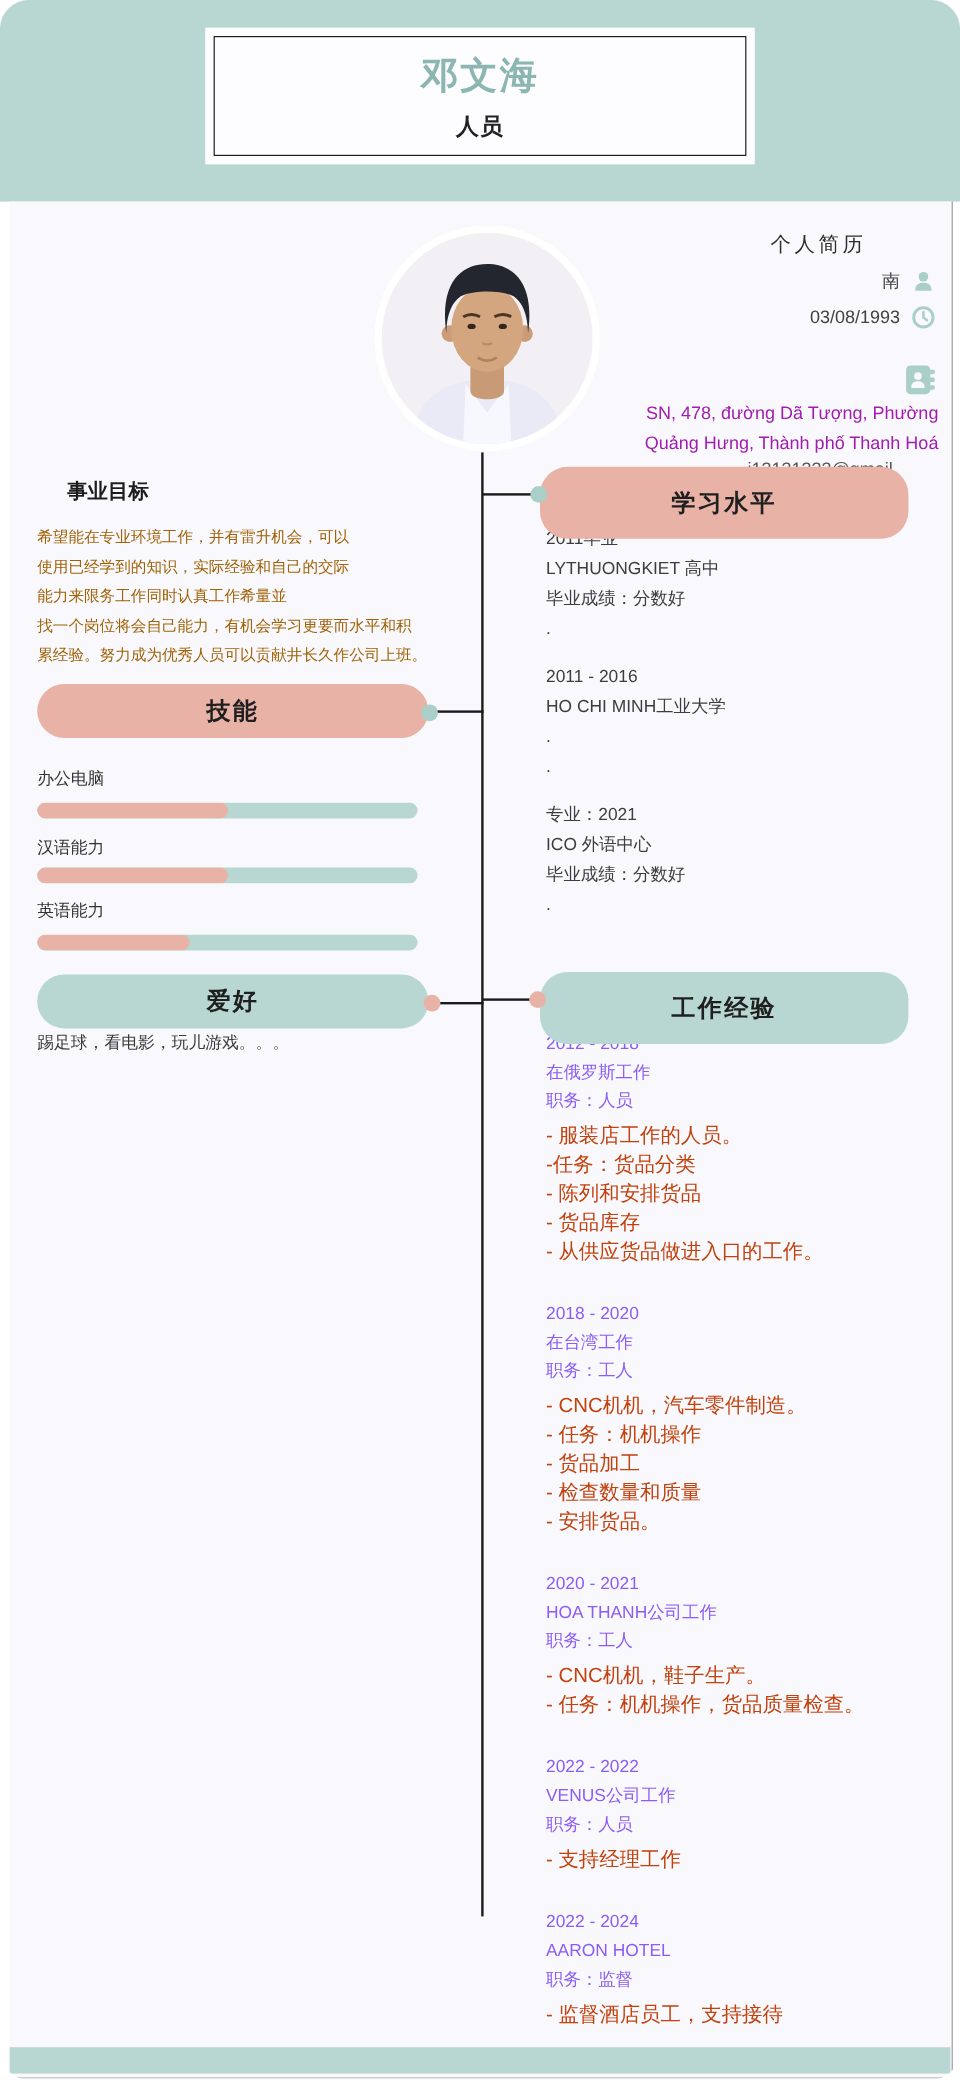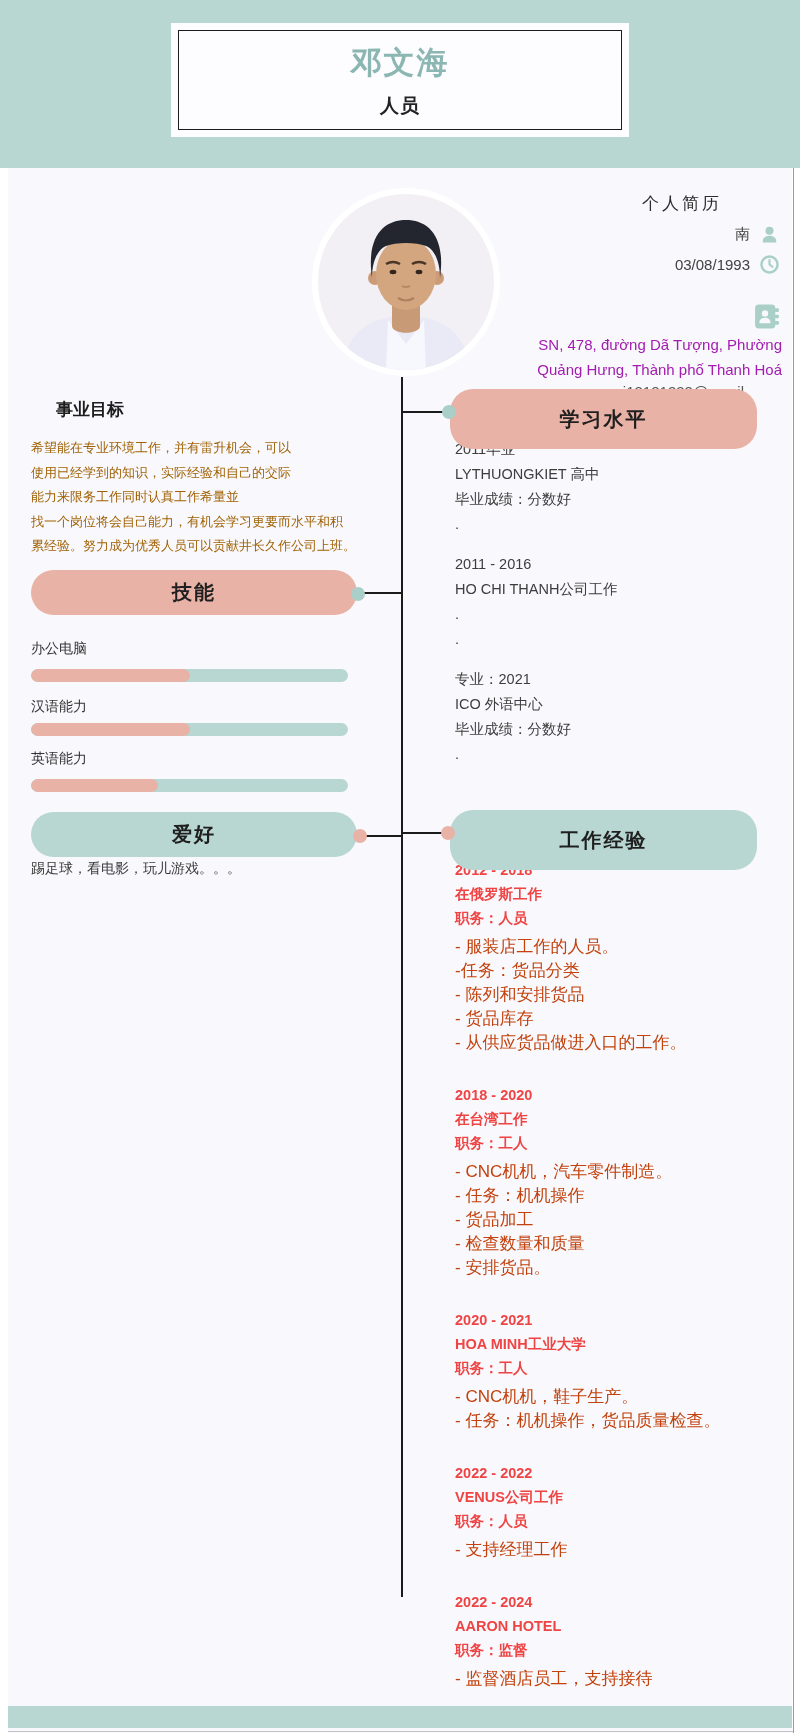--- a/index.html
+++ b/index.html
@@ -1,17 +1,17 @@
 <!DOCTYPE html>
 <html><head>
 <meta charset="utf-8">
 <style>
   * { margin:0; padding:0; box-sizing:border-box; }
   body { background:#ffffff; font-family:"Liberation Sans","DejaVu Sans",sans-serif; }
-  .page { position:relative; width:800px; height:1733px; background:#ffffff; overflow:hidden; }
+  .page { position:relative; width:800px; height:1733px; background:#ffffff; overflow:hidden;border-radius:24px; }
 
   
   .header { position:absolute; left:0; top:0; width:800px; height:168px; background:#b8d7d2; }
   .title-box { position:absolute; left:178px; top:30px; width:444px; height:100px;
                background:#fdfdff; border:1px solid #1c1c1c; box-shadow:0 0 0 7px #fdfdff;
                display:flex; flex-direction:column; align-items:center; justify-content:center; }
   .name { font-size:31px; font-weight:bold; color:#8cb6b2; letter-spacing:2px; }
   .subtitle { font-size:19px; font-weight:bold; color:#222222; margin-top:9px; letter-spacing:1px; }
 
   
@@ -70,21 +70,21 @@
 
   
   .hobbies-text { position:absolute; left:31px; top:860px; font-size:14px; color:#3a3a3a; }
 
   
   .edu-list { position:absolute; left:455px; top:437px; width:330px; }
   .edu-group { margin-bottom:15px; }
   .edu-line { font-size:14.5px; line-height:25px; color:#3d3d3d; }
   .work-list { position:absolute; left:455px; top:858px; width:330px; }
   .work-entry { margin-bottom:28px; }
-  .work-entry .hline { font-size:14.5px; line-height:24px; color:#ef4444;font-weight:bold; }
+  .work-entry .hline { font-size:14.5px; line-height:24px; color:#8b5cf6; }
   .work-details { margin-top:5px; }
   .work-details div { font-size:17px; line-height:24px; color:#c2410c; }
 
   
   .footer { position:absolute; left:8px; top:1706px; width:784px; height:22px; background:#b8d7d2; }
 </style>
 </head>
 <body>
 
 <div class="page">
@@ -198,21 +198,21 @@
   <div class="pill pill-salmon pill-right edu-pill">学习水平</div>
   <div class="edu-list">
     <div class="edu-group">
       <div class="edu-line">2011毕业</div>
       <div class="edu-line">LYTHUONGKIET 高中</div>
       <div class="edu-line">毕业成绩：分数好</div>
       <div class="edu-line">.</div>
     </div>
     <div class="edu-group">
       <div class="edu-line">2011 - 2016</div>
-      <div class="edu-line">HO CHI THANH公司工作</div>
+      <div class="edu-line">HO CHI MINH工业大学</div>
       <div class="edu-line">.</div>
       <div class="edu-line">.</div>
     </div>
     <div class="edu-group">
       <div class="edu-line">专业：2021</div>
       <div class="edu-line">ICO 外语中心</div>
       <div class="edu-line">毕业成绩：分数好</div>
       <div class="edu-line">.</div>
     </div>
   </div>
@@ -241,21 +241,21 @@
         <div>- CNC机机，汽车零件制造。</div>
         <div>- 任务：机机操作</div>
         <div>- 货品加工</div>
         <div>- 检查数量和质量</div>
         <div>- 安排货品。</div>
       </div>
     </div>
 
     <div class="work-entry">
       <div class="hline">2020 - 2021</div>
-      <div class="hline">HOA MINH工业大学</div>
+      <div class="hline">HOA THANH公司工作</div>
       <div class="hline">职务：工人</div>
       <div class="work-details">
         <div>- CNC机机，鞋子生产。</div>
         <div>- 任务：机机操作，货品质量检查。</div>
       </div>
     </div>
 
     <div class="work-entry">
       <div class="hline">2022 - 2022</div>
       <div class="hline">VENUS公司工作</div>

